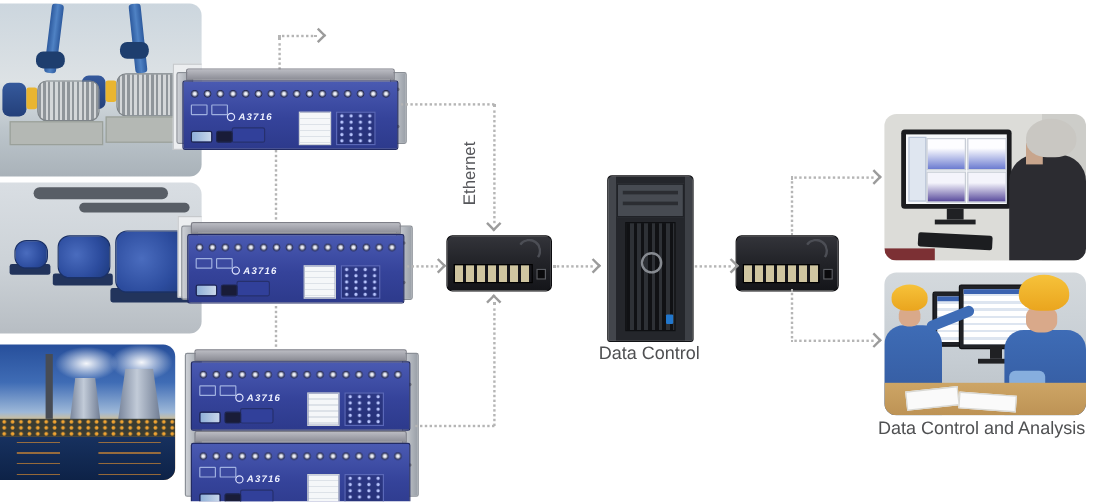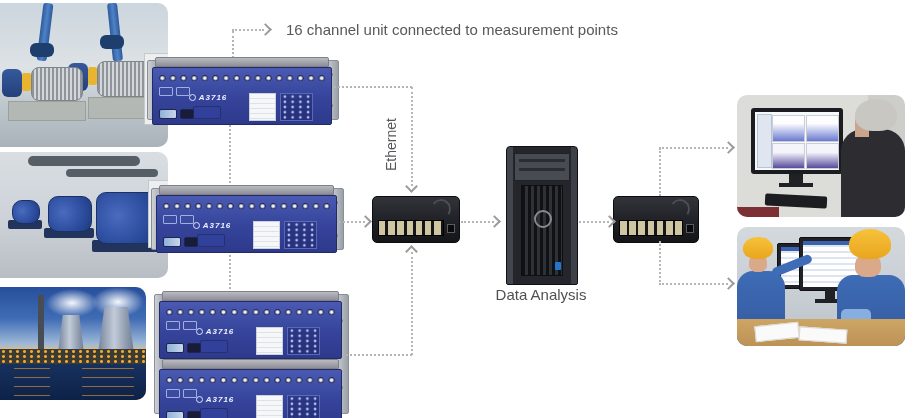--- a/index.html
+++ b/index.html
@@ -319,21 +319,20 @@
     <div class="art helmet" style="left:112px;top:2px;width:42px;height:30px"></div>
     <div class="art desk" style="left:0;top:92px;width:168px;height:27px">
       <div class="art paper" style="left:18px;top:5px;width:42px;height:14px;transform:rotate(-6deg)"></div>
       <div class="art paper" style="left:62px;top:9px;width:46px;height:12px;transform:rotate(4deg)"></div>
     </div>
   </div>
 
   <div class="dot-v" style="left:232px;top:31px;height:27px"></div>
   <div class="dot-h" style="left:232px;top:29px;width:32px"></div>
   <div class="chev r" style="left:261px;top:25px"></div>
-  <div class="note" style="left:286px;top:21px">16 channel unit connected to measurement points</div>
 
   <div class="dot-v" style="left:229px;top:125px;height:58px"></div>
   <div class="dot-v" style="left:229px;top:255px;height:34px"></div>
 
   <div class="dot-h" style="left:334px;top:86px;width:78px"></div>
   <div class="dot-v" style="left:411px;top:87px;height:99px"></div>
   <div class="chev d" style="left:407px;top:182px"></div>
   <div class="vlabel" style="left:383px;top:171px">Ethernet</div>
 
   <div class="dot-h" style="left:339px;top:221px;width:26px"></div>
@@ -350,15 +349,16 @@
   <div class="chev r" style="left:605px;top:217px"></div>
 
   <div class="dot-v" style="left:659px;top:148px;height:48px"></div>
   <div class="dot-h" style="left:659px;top:147px;width:69px"></div>
   <div class="chev r" style="left:724px;top:143px"></div>
 
   <div class="dot-v" style="left:659px;top:241px;height:44px"></div>
   <div class="dot-h" style="left:659px;top:283px;width:69px"></div>
   <div class="chev r" style="left:724px;top:279px"></div>
 
-  <div class="cap" style="left:471px;top:286px;width:140px">Data Analysis</div>
+  <div class="cap" style="left:471px;top:286px;width:140px">Data Control</div>
+  <div class="cap" style="left:716px;top:349px;width:204px">Data Control and Analysis</div>
 
 </div>
 
 </body></html>

